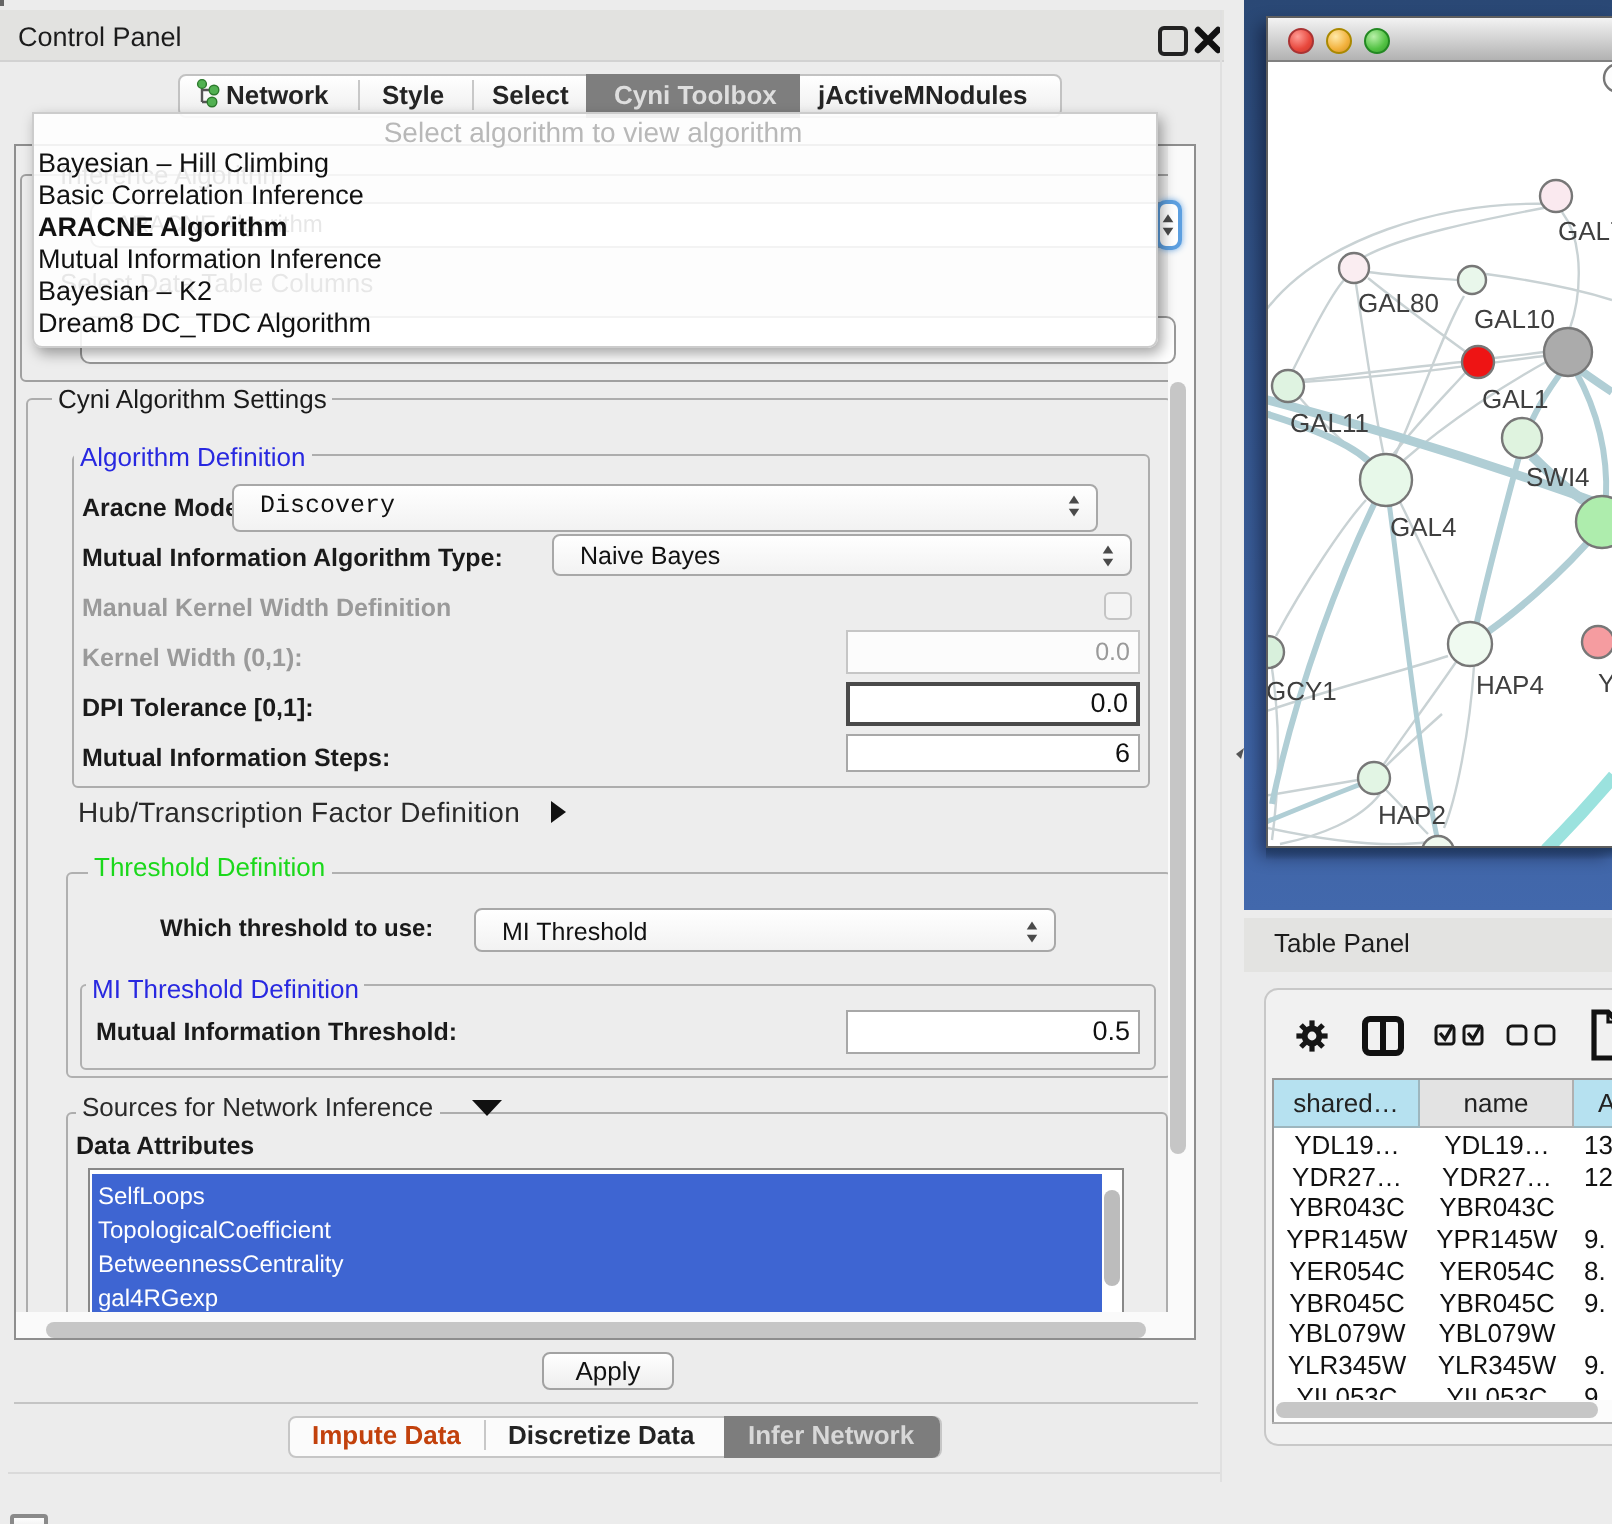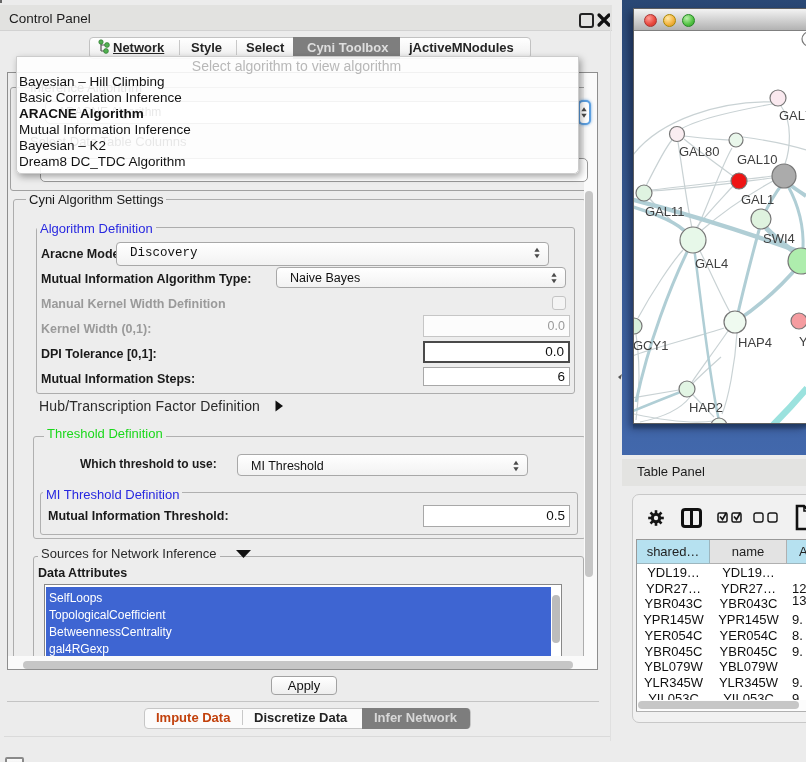--- a/index.html
+++ b/index.html
@@ -29,21 +29,21 @@
   <path d="M3 3 L13 13 M13 3 L3 13" stroke="#111" stroke-width="3.2" stroke-linecap="round"></path>
 </svg>
 
 <div class="abs" style="left:89px;top:37px;width:440px;height:20px;background:linear-gradient(#ffffff,#eeeeee);border:1px solid #c2c2c2;border-radius:4px;"></div>
 <svg class="abs" style="left:96px;top:39px;" width="14" height="16" viewBox="0 0 14 16">
   <path d="M5 3 L5 12 M5 6 L10 6 M5 12 L9 12" stroke="#555" stroke-width="1.2" fill="none"></path>
   <circle cx="5" cy="3" r="2.2" fill="#52b152" stroke="#2c7a2c" stroke-width="0.7"></circle>
   <circle cx="11" cy="6" r="2.4" fill="#52b152" stroke="#2c7a2c" stroke-width="0.7"></circle>
   <circle cx="10" cy="12" r="2.4" fill="#52b152" stroke="#2c7a2c" stroke-width="0.7"></circle>
 </svg>
-<div class="abs" style="left:113px;top:40px;font-size:13px;font-weight:bold;color:#242424;text-decoration:underline;">Network</div>
+<div class="abs" style="left:113px;top:40px;font-size:13px;font-weight:bold;color:#242424;">Network</div>
 <div class="abs" style="left:179px;top:40px;width:1px;height:15px;background:#c8c8c8;"></div>
 <div class="abs" style="left:191px;top:40px;font-size:13px;font-weight:bold;color:#242424;">Style</div>
 <div class="abs" style="left:236px;top:40px;width:1px;height:15px;background:#c8c8c8;"></div>
 <div class="abs" style="left:246px;top:40px;font-size:13px;font-weight:bold;color:#242424;">Select</div>
 <div class="abs" style="left:293px;top:37px;width:107px;height:22px;background:#7e7e7e;"></div>
 <div class="abs" style="left:307px;top:40px;font-size:13px;font-weight:bold;color:#dedede;">Cyni Toolbox</div>
 <div class="abs" style="left:409px;top:40px;font-size:13px;font-weight:bold;color:#242424;">jActiveMNodules</div>
 
 <div class="abs" style="left:7px;top:72px;width:591px;height:598px;background:#EDEDED;border:1px solid #8e8e8e;box-sizing:border-box;"></div>
 
@@ -288,21 +288,21 @@
   <path d="M9 2 L9 7 L14 7" fill="none" stroke="#111" stroke-width="1.6"></path>
 </svg>
 
 <div class="abs" style="left:636px;top:539px;width:170px;height:172px;background:#fff;border-left:1px solid #999;border-top:1px solid #999;overflow:hidden;">
   <div style="position:absolute;left:0;top:0;width:73px;height:24px;background:#b6e1f0;border-right:1px solid #9db6be;border-bottom:1px solid #9db6be;box-sizing:border-box;text-align:center;font-size:13px;color:#222;line-height:23px;">shared…</div>
   <div style="position:absolute;left:73px;top:0;width:77px;height:24px;background:#e3e3e3;border-right:1px solid #b0b0b0;border-bottom:1px solid #b0b0b0;box-sizing:border-box;text-align:center;font-size:13px;color:#222;line-height:23px;">name</div>
   <div style="position:absolute;left:150px;top:0;width:30px;height:24px;background:#b6e1f0;border-bottom:1px solid #9db6be;box-sizing:border-box;font-size:13px;color:#222;line-height:23px;padding-left:12px;">A</div>
   <div id="rows">
 <div style="position:absolute;left:0;top:25.0px;width:73px;text-align:center;font-size:13px;color:#111;">YDL19…</div>
 <div style="position:absolute;left:73px;top:25.0px;width:77px;text-align:center;font-size:13px;color:#111;">YDL19…</div>
-<div style="position:absolute;left:155px;top:25.0px;font-size:13px;color:#111;margin-top:28px;">13</div>
+<div style="position:absolute;left:155px;top:25.0px;font-size:13px;color:#111;">13</div>
 <div style="position:absolute;left:0;top:40.7px;width:73px;text-align:center;font-size:13px;color:#111;">YDR27…</div>
 <div style="position:absolute;left:73px;top:40.7px;width:77px;text-align:center;font-size:13px;color:#111;">YDR27…</div>
 <div style="position:absolute;left:155px;top:40.7px;font-size:13px;color:#111;">12</div>
 <div style="position:absolute;left:0;top:56.4px;width:73px;text-align:center;font-size:13px;color:#111;">YBR043C</div>
 <div style="position:absolute;left:73px;top:56.4px;width:77px;text-align:center;font-size:13px;color:#111;">YBR043C</div>
 <div style="position:absolute;left:0;top:72.1px;width:73px;text-align:center;font-size:13px;color:#111;">YPR145W</div>
 <div style="position:absolute;left:73px;top:72.1px;width:77px;text-align:center;font-size:13px;color:#111;">YPR145W</div>
 <div style="position:absolute;left:155px;top:72.1px;font-size:13px;color:#111;">9.</div>
 <div style="position:absolute;left:0;top:87.8px;width:73px;text-align:center;font-size:13px;color:#111;">YER054C</div>
 <div style="position:absolute;left:73px;top:87.8px;width:77px;text-align:center;font-size:13px;color:#111;">YER054C</div>

